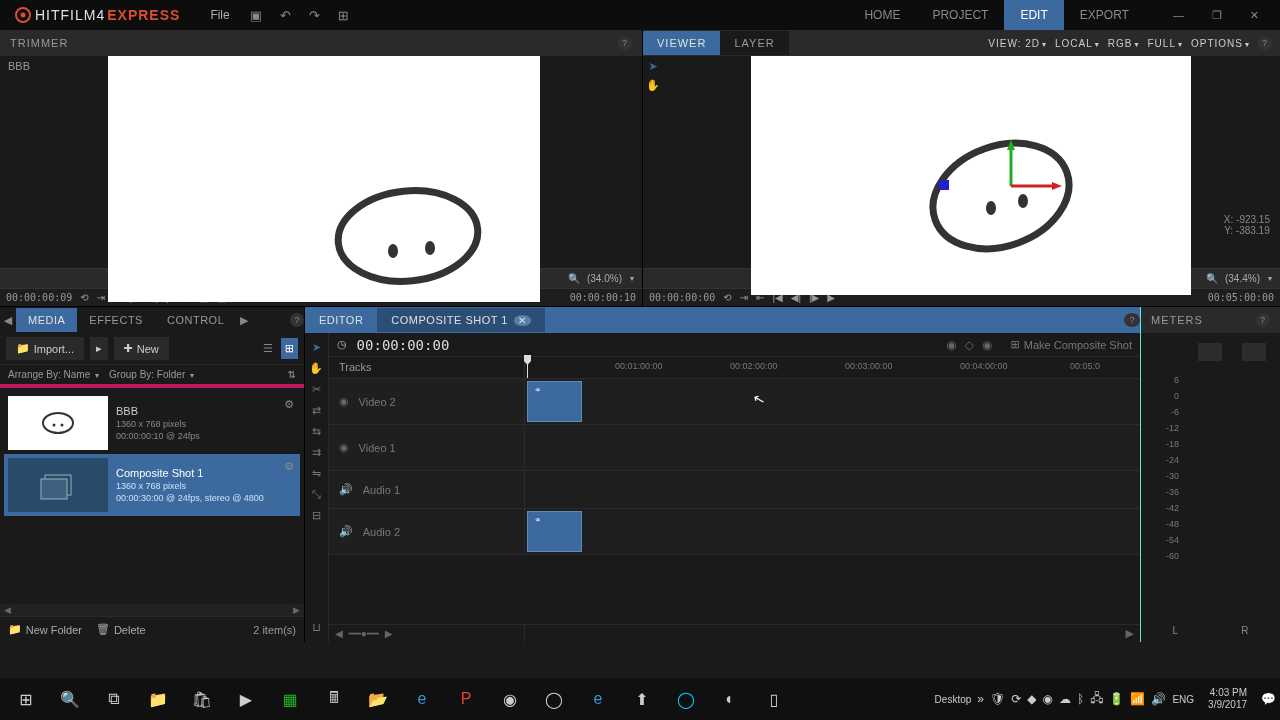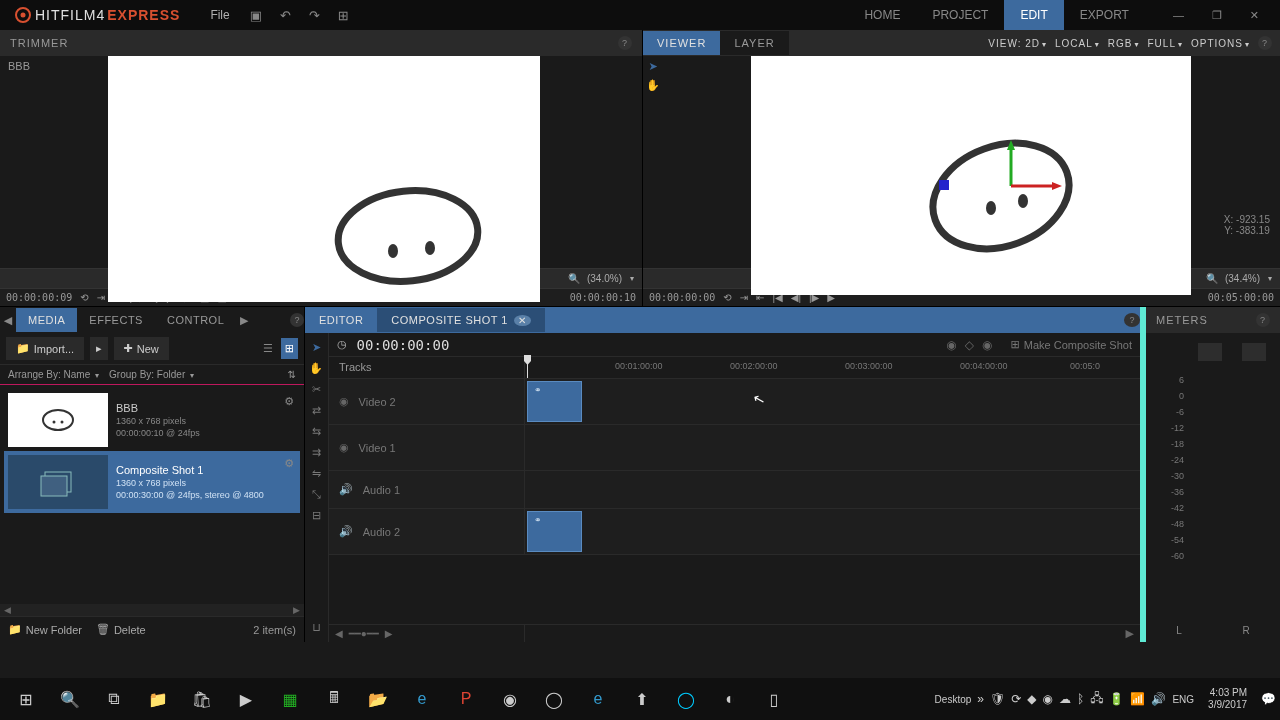--- a/index.html
+++ b/index.html
@@ -68,21 +68,21 @@
 .mtab-help { margin-left: auto; padding: 0 6px; color: #888; cursor: pointer; }
 
 .media-toolbar { height: 32px; display: flex; align-items: center; padding: 0 6px; gap: 6px; border-bottom: 1px solid #2a2a2a; }
 .mbtn { background: #2a2a2a; padding: 5px 10px; color: #ccc; font-size: 11px; cursor: pointer; display: flex; align-items: center; gap: 4px; }
 .view-icons { margin-left: auto; display: flex; gap: 4px; }
 .view-icons span { padding: 4px; color: #888; cursor: pointer; }
 .view-icons span.active { background: #3d6a9e; color: #fff; }
 
 .search-box { margin: 4px 6px; padding: 5px 8px; background: #252525; color: #666; font-size: 11px; }
 
-.sort-row { display: flex; padding: 4px 8px; gap: 10px; font-size: 10px; color: #999; border-bottom: 1px solid #be185d; }
+.sort-row { display: flex; padding: 4px 8px; gap: 10px; font-size: 10px; color: #999; border-bottom: 4px solid #be185d; }
 .sort-row span { cursor: pointer; }
 
 .media-items { flex: 1; overflow: hidden; padding: 4px; }
 .media-item { display: flex; gap: 8px; padding: 4px; cursor: pointer; }
 .media-item.selected { background: #3d6a9e; color: #e0e0e0; }
 .thumb { width: 100px; height: 54px; background: #fff; display: flex; align-items: center; justify-content: center; }
 .thumb.comp { background: #2a4a6a; }
 .mi-text { flex: 1; display: flex; flex-direction: column; justify-content: center; gap: 2px; }
 .mi-name { font-size: 11px; color: #ccc; }
 .media-item.selected .mi-name { color: #fff; }
@@ -134,21 +134,21 @@
 .clip .link { position: absolute; top: 3px; left: 6px; color: #cde; font-size: 9px; }
 
 .tl-footer { height: 18px; display: flex; border-top: 1px solid #2a2a2a; }
 .tl-footer-left { width: 196px; display: flex; align-items: center; padding: 0 6px; gap: 6px; border-right: 1px solid #2a2a2a; }
 .tl-footer-left span { color: #666; cursor: pointer; font-size: 10px; }
 .tl-footer-right { flex: 1; display: flex; align-items: center; justify-content: flex-end; padding: 0 6px; }
 
 .cursor-arrow { position: absolute; left: 228px; top: 34px; color: #fff; font-size: 14px; pointer-events: none; z-index: 10; transform: rotate(-15deg); }
 
 
-.meters-panel { width: 140px; background: #1a1a1a; display: flex; flex-direction: column; border-left: 6px solid #5eead4; }
+.meters-panel { width: 140px; background: #1a1a1a; display: flex; flex-direction: column; border-left: 1px solid #5eead4; }
 .meters-body { flex: 1; position: relative; padding: 8px 6px; }
 .meter-scale { display: flex; flex-direction: column; gap: 6px; align-items: flex-end; padding-right: 8px; }
 .meter-scale span { color: #777; font-size: 9px; }
 .meter-bars { position: absolute; top: 10px; right: 14px; display: flex; gap: 20px; }
 .meter-bar { width: 24px; height: 18px; background: #2d2d2d; }
 .meter-labels { position: absolute; bottom: 6px; left: 0; right: 0; display: flex; justify-content: space-around; color: #888; font-size: 10px; }
 
 
 .taskbar { position: absolute; bottom: 0; left: 0; right: 0; height: 42px; background: #101010; display: flex; align-items: center; padding: 0 4px; }
 .tb-item { width: 44px; height: 36px; display: flex; align-items: center; justify-content: center; cursor: pointer; font-size: 16px; color: #ccc; }

